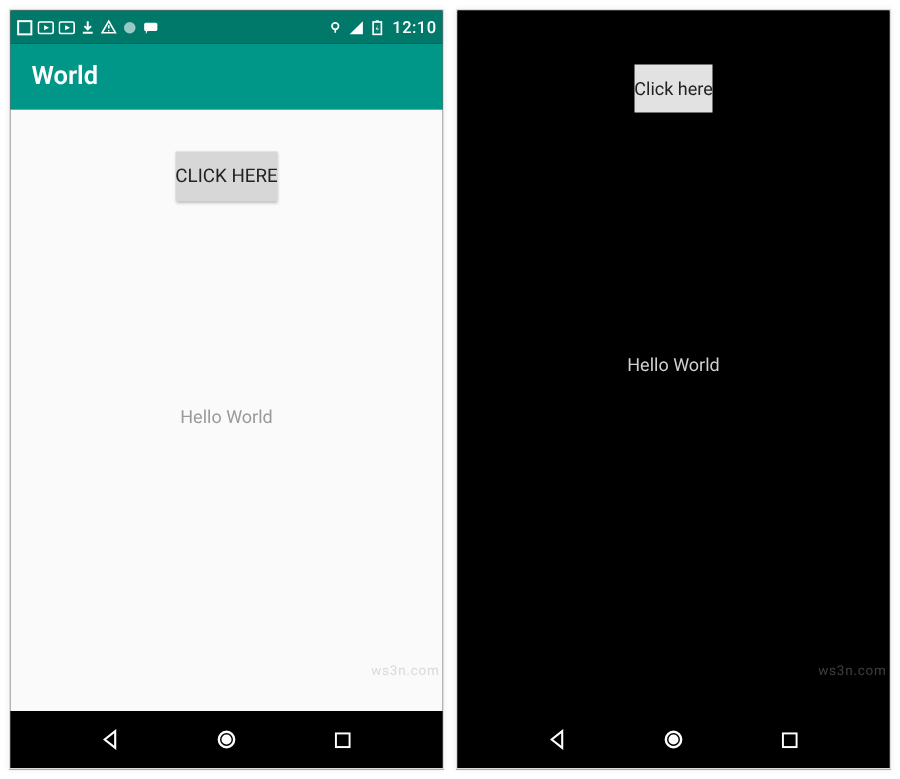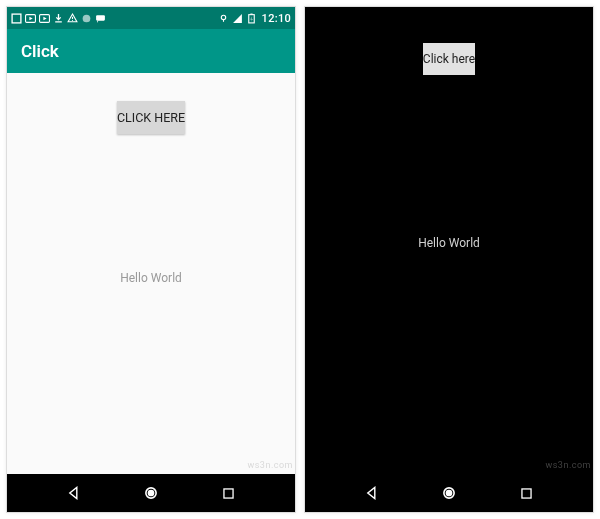--- a/index.html
+++ b/index.html
@@ -98,21 +98,21 @@
       background: #000;
       display: flex;
       align-items: center;
       justify-content: space-evenly;
     }
     .nav-btn { width: 22px; height: 22px; display: flex; align-items: center; justify-content: center; cursor: pointer; }
     .nav-btn svg { fill: #fff; stroke: #fff; }
     .watermark {
       position: absolute;
       right: 2px;
-      bottom: 42px;
+      bottom: 59px;
       font-size: 9px;
       color: rgba(180,180,180,.35);
       letter-spacing: .5px;
     }
     .phone.light .watermark { color: rgba(120,120,120,.25); }
   </style>
 </head>
 <body>
 
 <div class="phone light">
@@ -175,21 +175,21 @@
           <svg viewBox="0 0 10 10">
             <rect x="2.5" y="1.5" width="5" height="7.5" fill="none" stroke="#fff"></rect>
             <rect x="4" y="0.5" width="2" height="1" fill="#fff"></rect>
             <path d="M5.5 3L4 6h1.5L4.5 8.5 6 5.5H4.8z" fill="#fff"></path>
           </svg>
         </span>
       <span class="clock">12:10</span>
     </div>
   </div>
   <div class="app-bar">
-    <span>Click</span>
+    <span>World</span>
   </div>
   <div class="content">
     <button class="btn">CLICK HERE</button>
     <div class="msg-light">Hello World</div>
   </div>
   <div class="watermark">ws3n.com</div>
   <div class="nav-bar">
     <div class="nav-btn">
         <svg width="14" height="14" viewBox="0 0 10 10">
           <polygon points="7,1 7,9 2,5" fill="none" stroke="#fff" stroke-width="1"></polygon>

